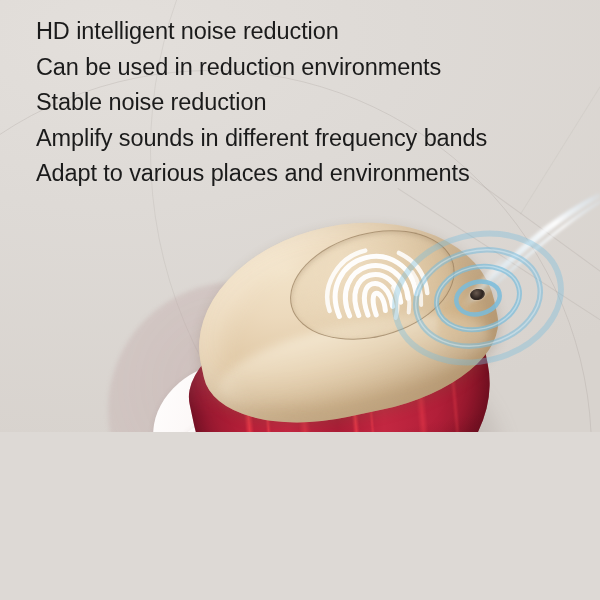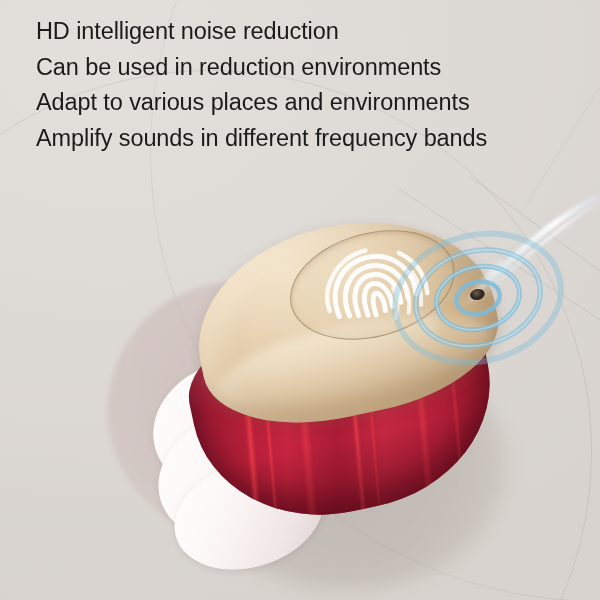--- a/index.html
+++ b/index.html
@@ -4,21 +4,21 @@
 <title>Hearing Aid Product Feature Image</title>
 <style>
   html, body {
     margin: 0;
     padding: 0;
     background: #ddd9d5;
   }
   #page {
     position: relative;
     width: 600px;
-    height: 600px;
+    height: 432px;
     overflow: hidden;
     background: #8b5cf6;
     font-family: "Liberation Sans", "DejaVu Sans", sans-serif;
   }
 
   
   .bg-base {
     position: absolute;
     inset: 0;
     background:
@@ -250,22 +250,23 @@
   <div class="bg-base"></div>
   <div class="bg-arc a1"></div>
   <div class="bg-arc a2"></div>
   <div class="bg-line" style="left:398px; top:188px; width:300px; height:1px; transform:rotate(33deg);"></div>
   <div class="bg-line" style="left:470px; top:176px; width:220px; height:1px; transform:rotate(36deg);"></div>
   <div class="bg-line" style="left:520px; top:214px; width:160px; height:1px; transform:rotate(-58deg); opacity:.55;"></div>
 
   <div class="feature-list">
     <div class="feature-line">HD intelligent noise reduction</div>
     <div class="feature-line">Can be used in reduction environments</div>
+    <div class="feature-line">Stable noise reduction</div>
+    <div class="feature-line">Amplify sounds in different frequency bands</div>
     <div class="feature-line">Adapt to various places and environments</div>
-    <div class="feature-line">Amplify sounds in different frequency bands</div>
   </div>
 
   <div class="stage">
 
     <div class="ground-shadow"></div>
     <div class="backdrop-circle"></div>
 
     <div class="tip-wrap">
       <div class="flange f1"></div>
       <div class="flange-shade s1"></div>

